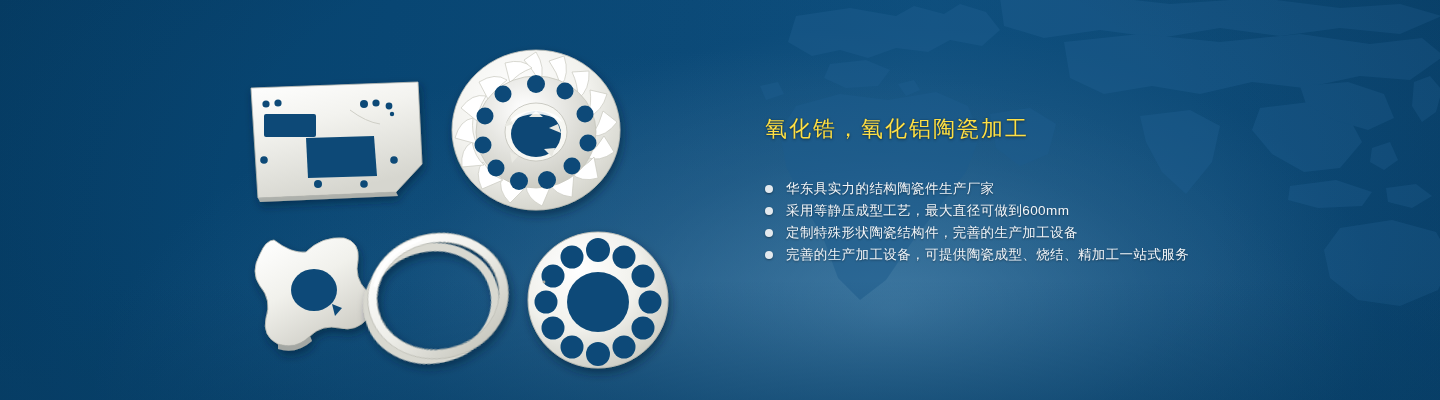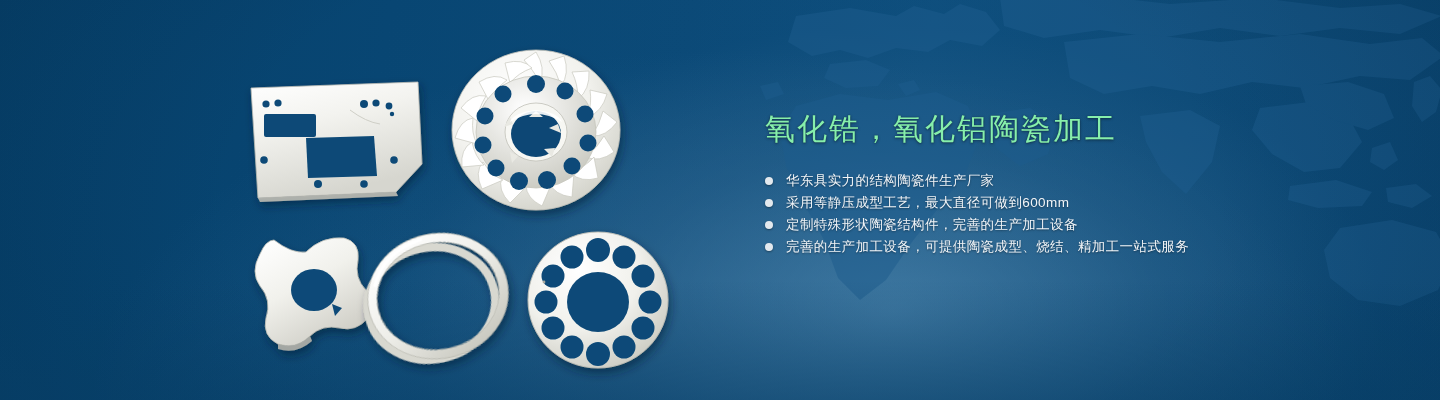--- a/index.html
+++ b/index.html
@@ -64,32 +64,32 @@
   .holedisc   { left:290px; top:188px; }
 
   
   .copy {
     position:absolute;
     left:765px; top:108px;
     width:600px;
   }
 
   .headline {
-    font-size:30px;
+    font-size:22px;
     line-height:42px;
     letter-spacing:2px;
-    color:#86efac;
+    color:#fde047;
     font-weight:400;
     text-shadow:0 1px 3px rgba(0,0,0,0.45), 0 0 1px rgba(0,0,0,0.5);
     white-space:nowrap;
   }
 
   .bullets {
     list-style:none;
-    margin-top:20px;
+    margin-top:28px;
   }
   .bullet {
     display:flex;
     align-items:center;
     height:22px;
     margin-bottom:0px;
   }
   .bullet-dot {
     width:8px; height:8px;
     border-radius:50%;

